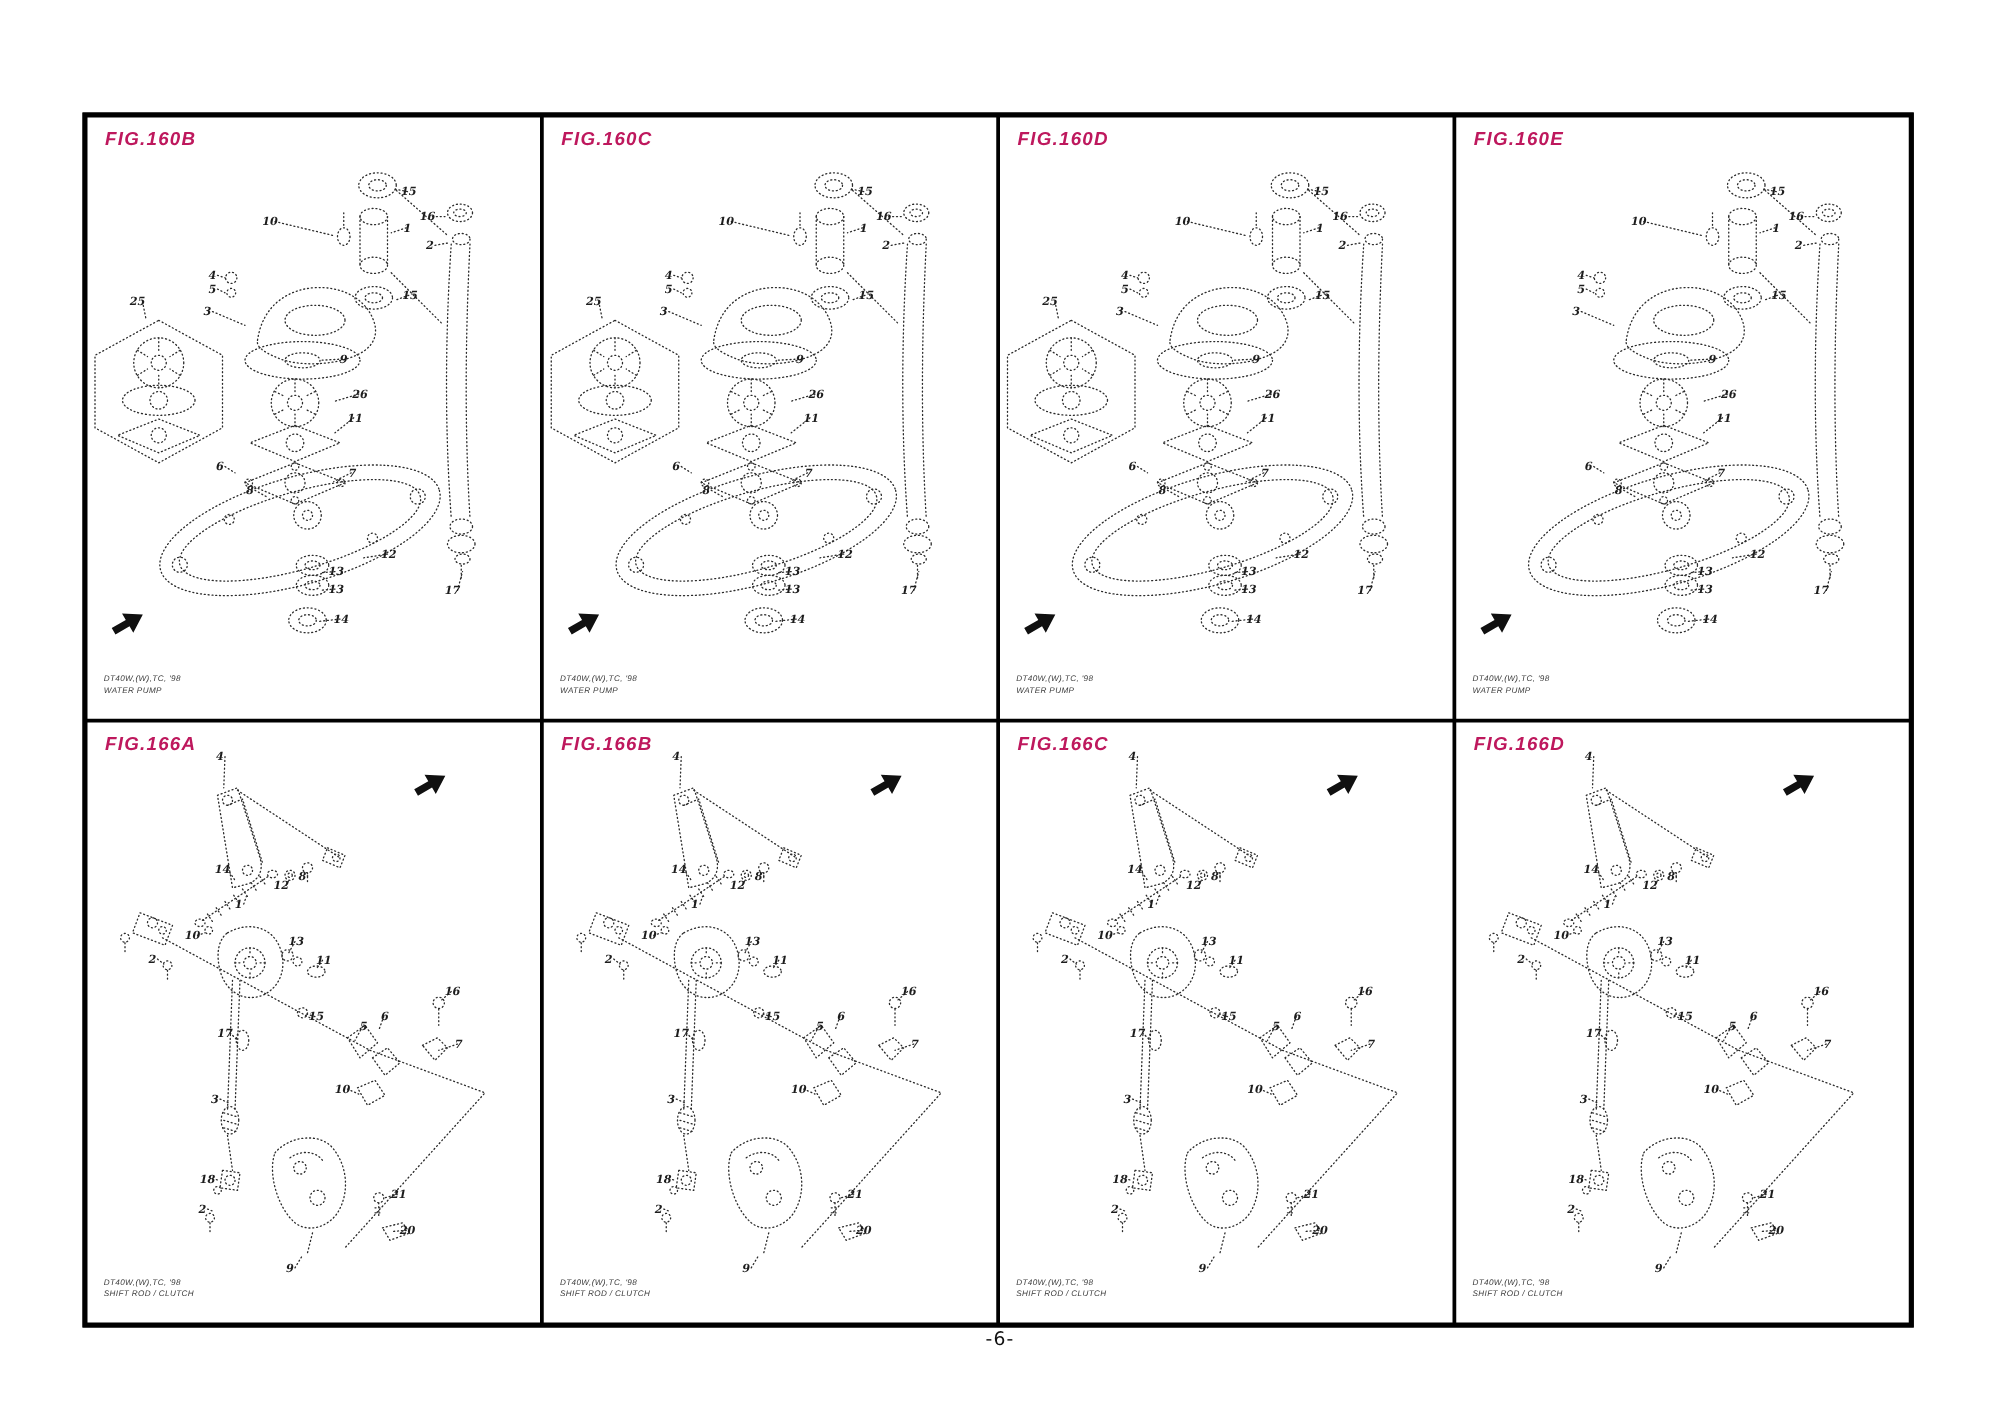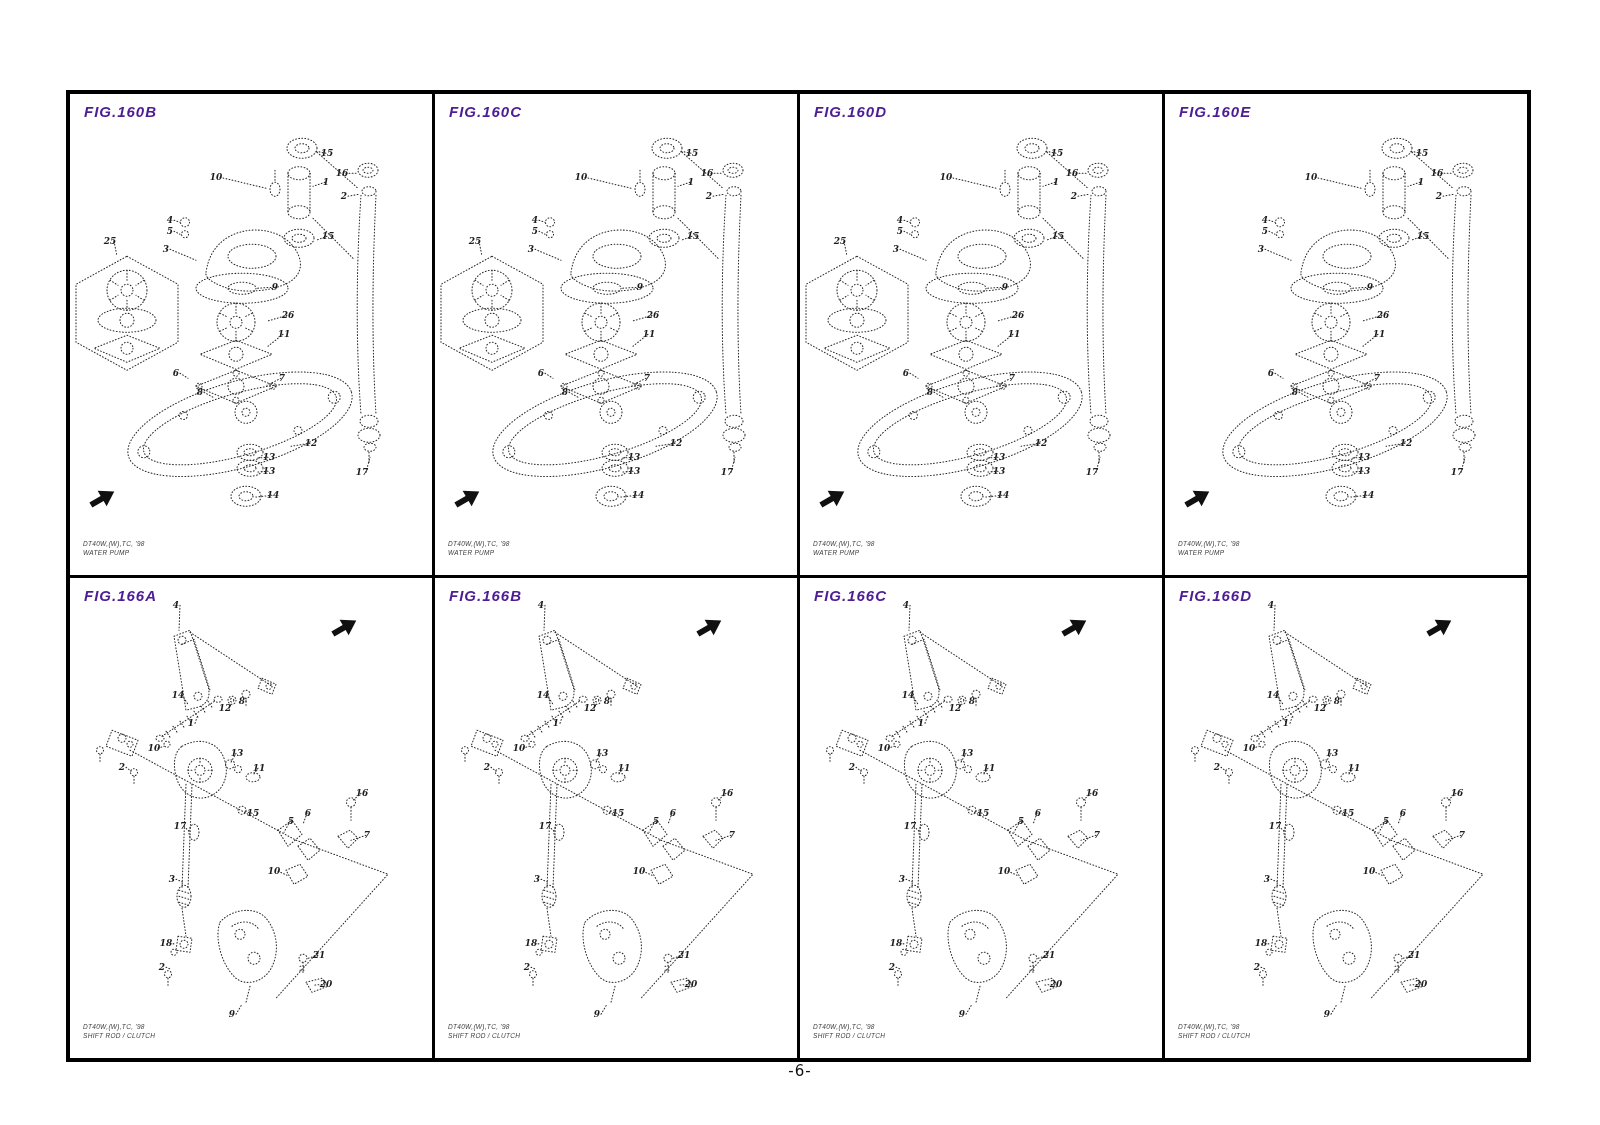--- a/index.html
+++ b/index.html
@@ -10,21 +10,21 @@
   .frame{
     position:absolute;left:66px;top:90px;width:1465px;height:972px;
     box-sizing:border-box;border:4px solid #000;background:#000;
     display:grid;grid-template-columns:repeat(4,1fr);grid-template-rows:repeat(2,1fr);
     grid-gap:3px;
   }
   .panel{position:relative;background:#ffffff;overflow:hidden;}
   .fig-label{
     position:absolute;left:14px;top:9px;
     font-family:"Liberation Sans",sans-serif;font-style:italic;font-weight:700;
-    font-size:15px;letter-spacing:1px;color:#4c1d95;
+    font-size:15px;letter-spacing:1px;color:#be185d;
   }
   .diagram{position:absolute;left:0;top:0;width:100%;height:100%;}
   .diagram .ln{fill:none;stroke:#2b2b2b;stroke-width:1.05;stroke-dasharray:0.8 2.3;stroke-linecap:round;stroke-linejoin:round;}
   .diagram text{
     font-family:"DejaVu Serif",serif;font-style:italic;font-weight:600;
     font-size:9px;fill:#1d1d1d;stroke:none;
   }
   .caption{
     position:absolute;left:13px;bottom:18px;line-height:9px;
     font-family:"Liberation Sans",sans-serif;font-style:italic;

